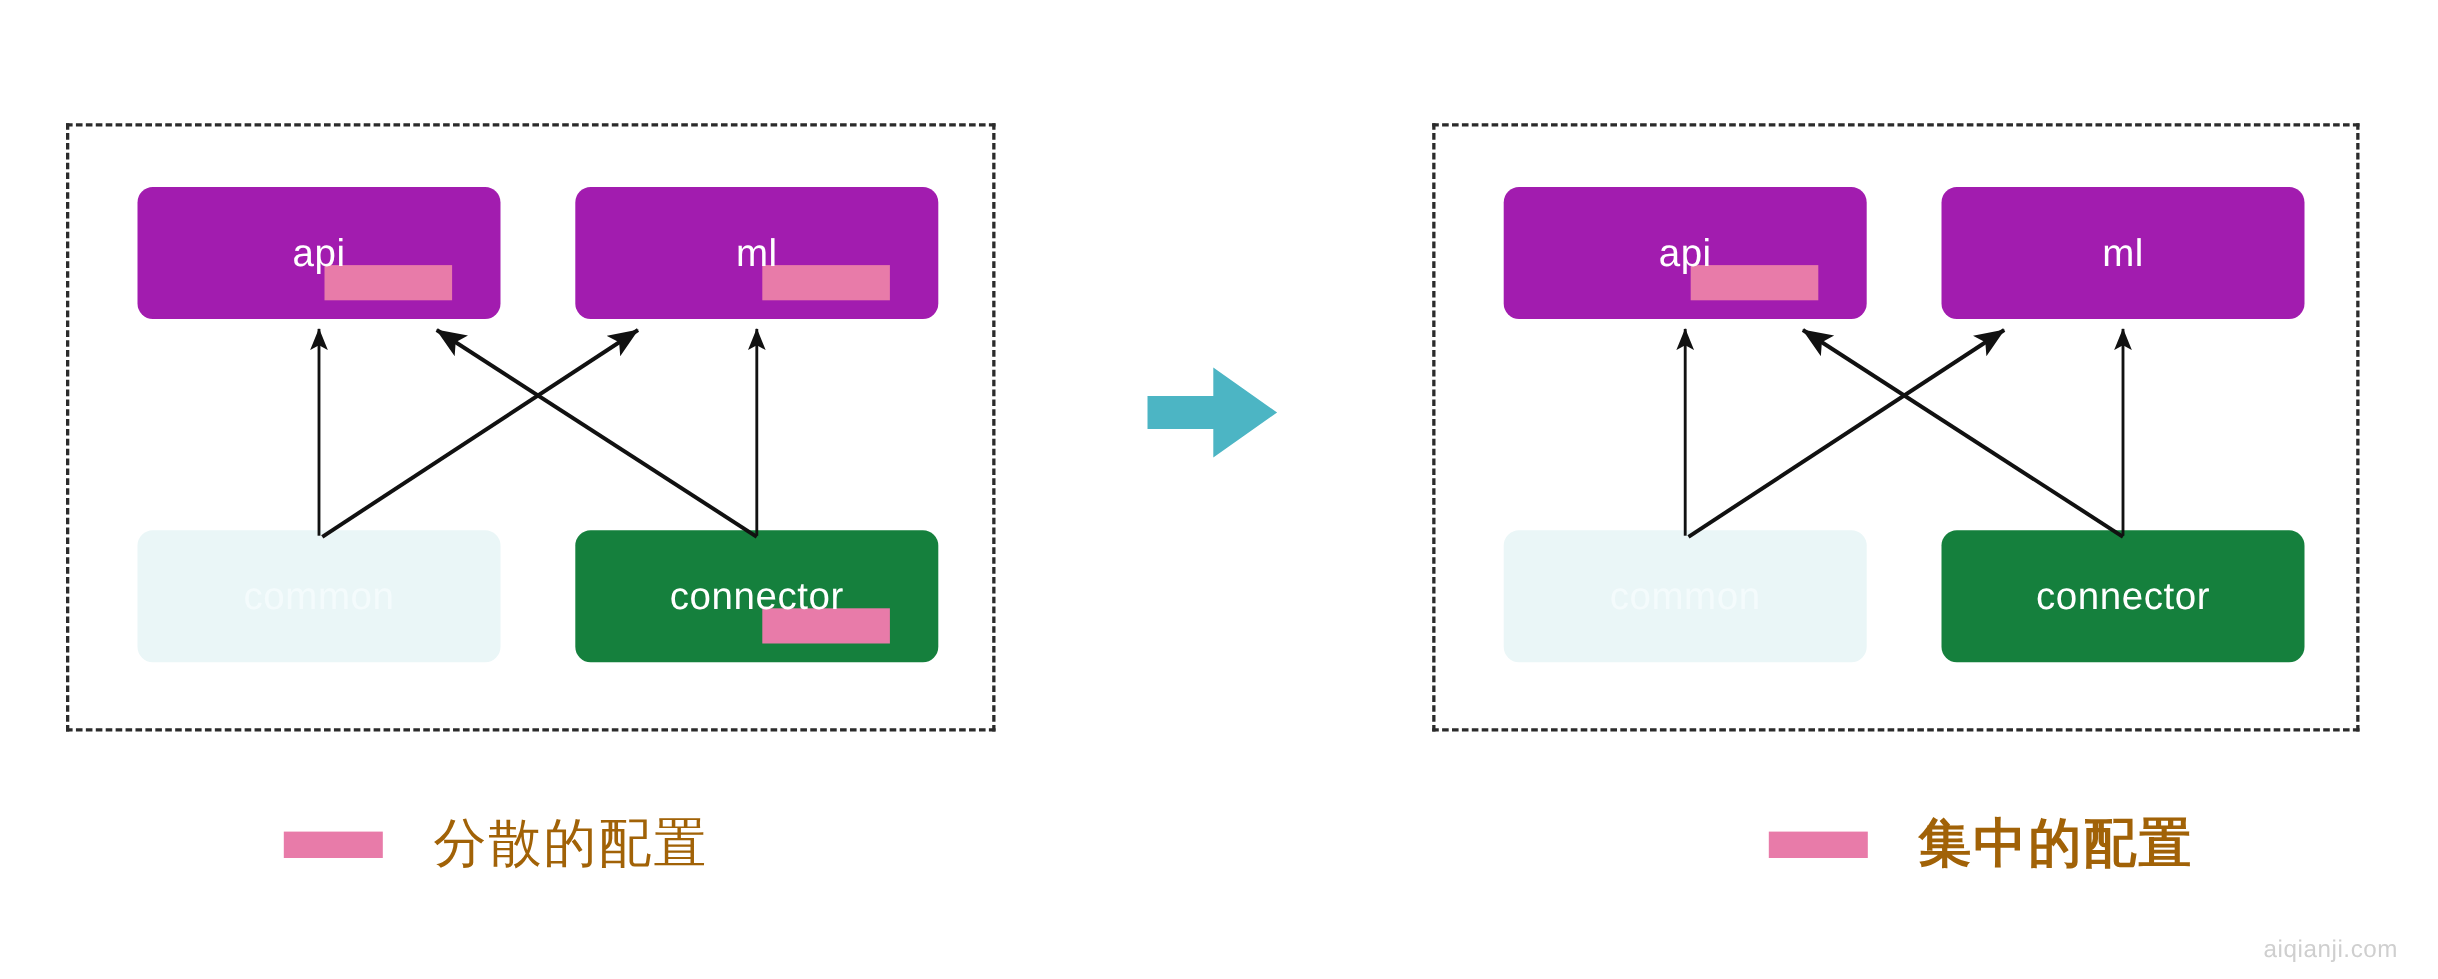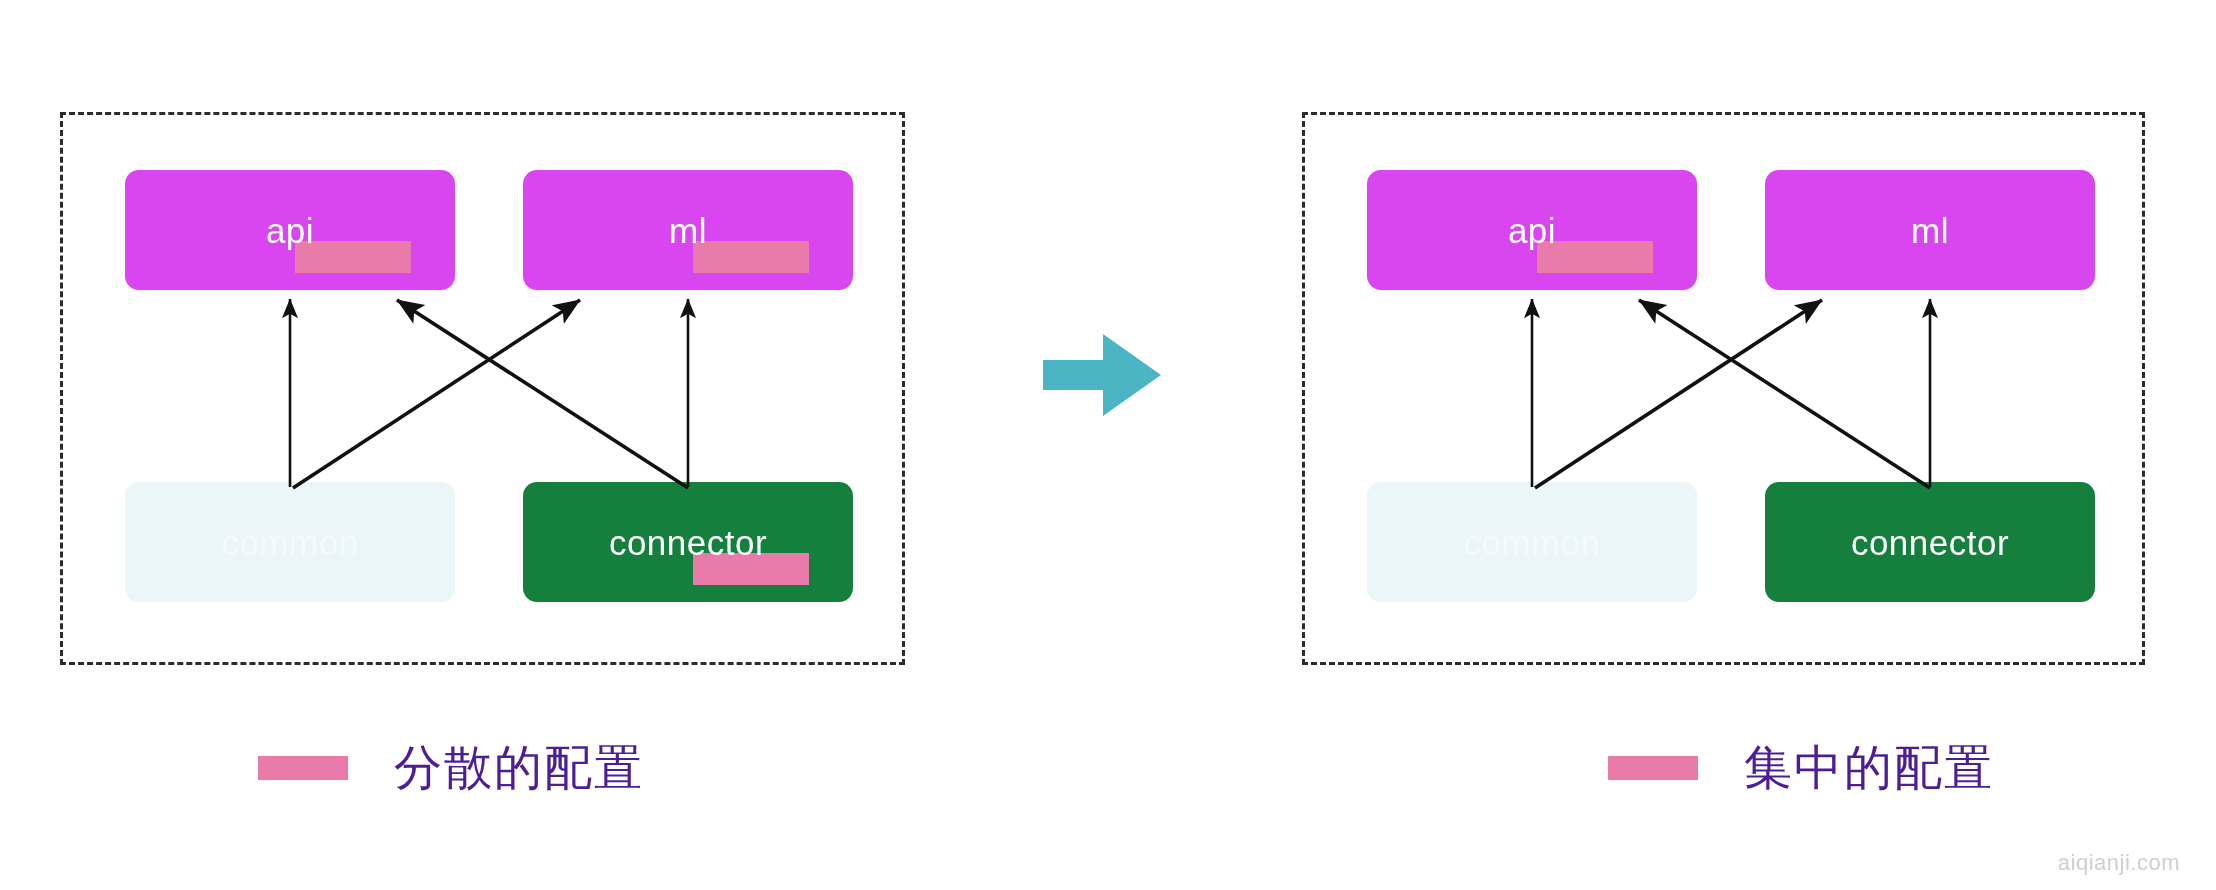--- a/index.html
+++ b/index.html
@@ -44,21 +44,21 @@
   .node-label {
     color: #ffffff;
     font-size: 35px;
     font-weight: 400;
     letter-spacing: 0.5px;
     line-height: 1;
     position: relative;
     z-index: 2;
     pointer-events: none;
   }
-  .node.orange  { background: #d946ef; }
+  .node.orange  { background: #a21caf; }
   .node.teal    { background: #15803d; }
   .node.pale    { background: #eaf6f7; }
   .node.pale .node-label { color: #f4fbfc; }
 
   
   .config-chip {
     position: absolute;
     background: #e87ba9;
     width: 116px;
     height: 32px;
@@ -98,31 +98,31 @@
     height: 90px;
   }
 
   
   .legend {
     position: absolute;
     display: flex;
     align-items: center;
   }
   #legend-left  { left: 258px;  top: 744px; }
-  #legend-right { left: 1608px; top: 744px; }
+  #legend-right { left: 1608px; top: 744px; font-weight: bold; }
   .legend-swatch {
     width: 90px;
     height: 24px;
     background: #e87ba9;
     flex: 0 0 auto;
   }
   .legend-label {
     margin-left: 46px;
     font-size: 48px;
-    color: #4c1d95;
+    color: #a16207;
     line-height: 1;
     white-space: nowrap;
     letter-spacing: 2px;
   }
 
   
   #watermark {
     position: absolute;
     right: 36px;
     bottom: 14px;

